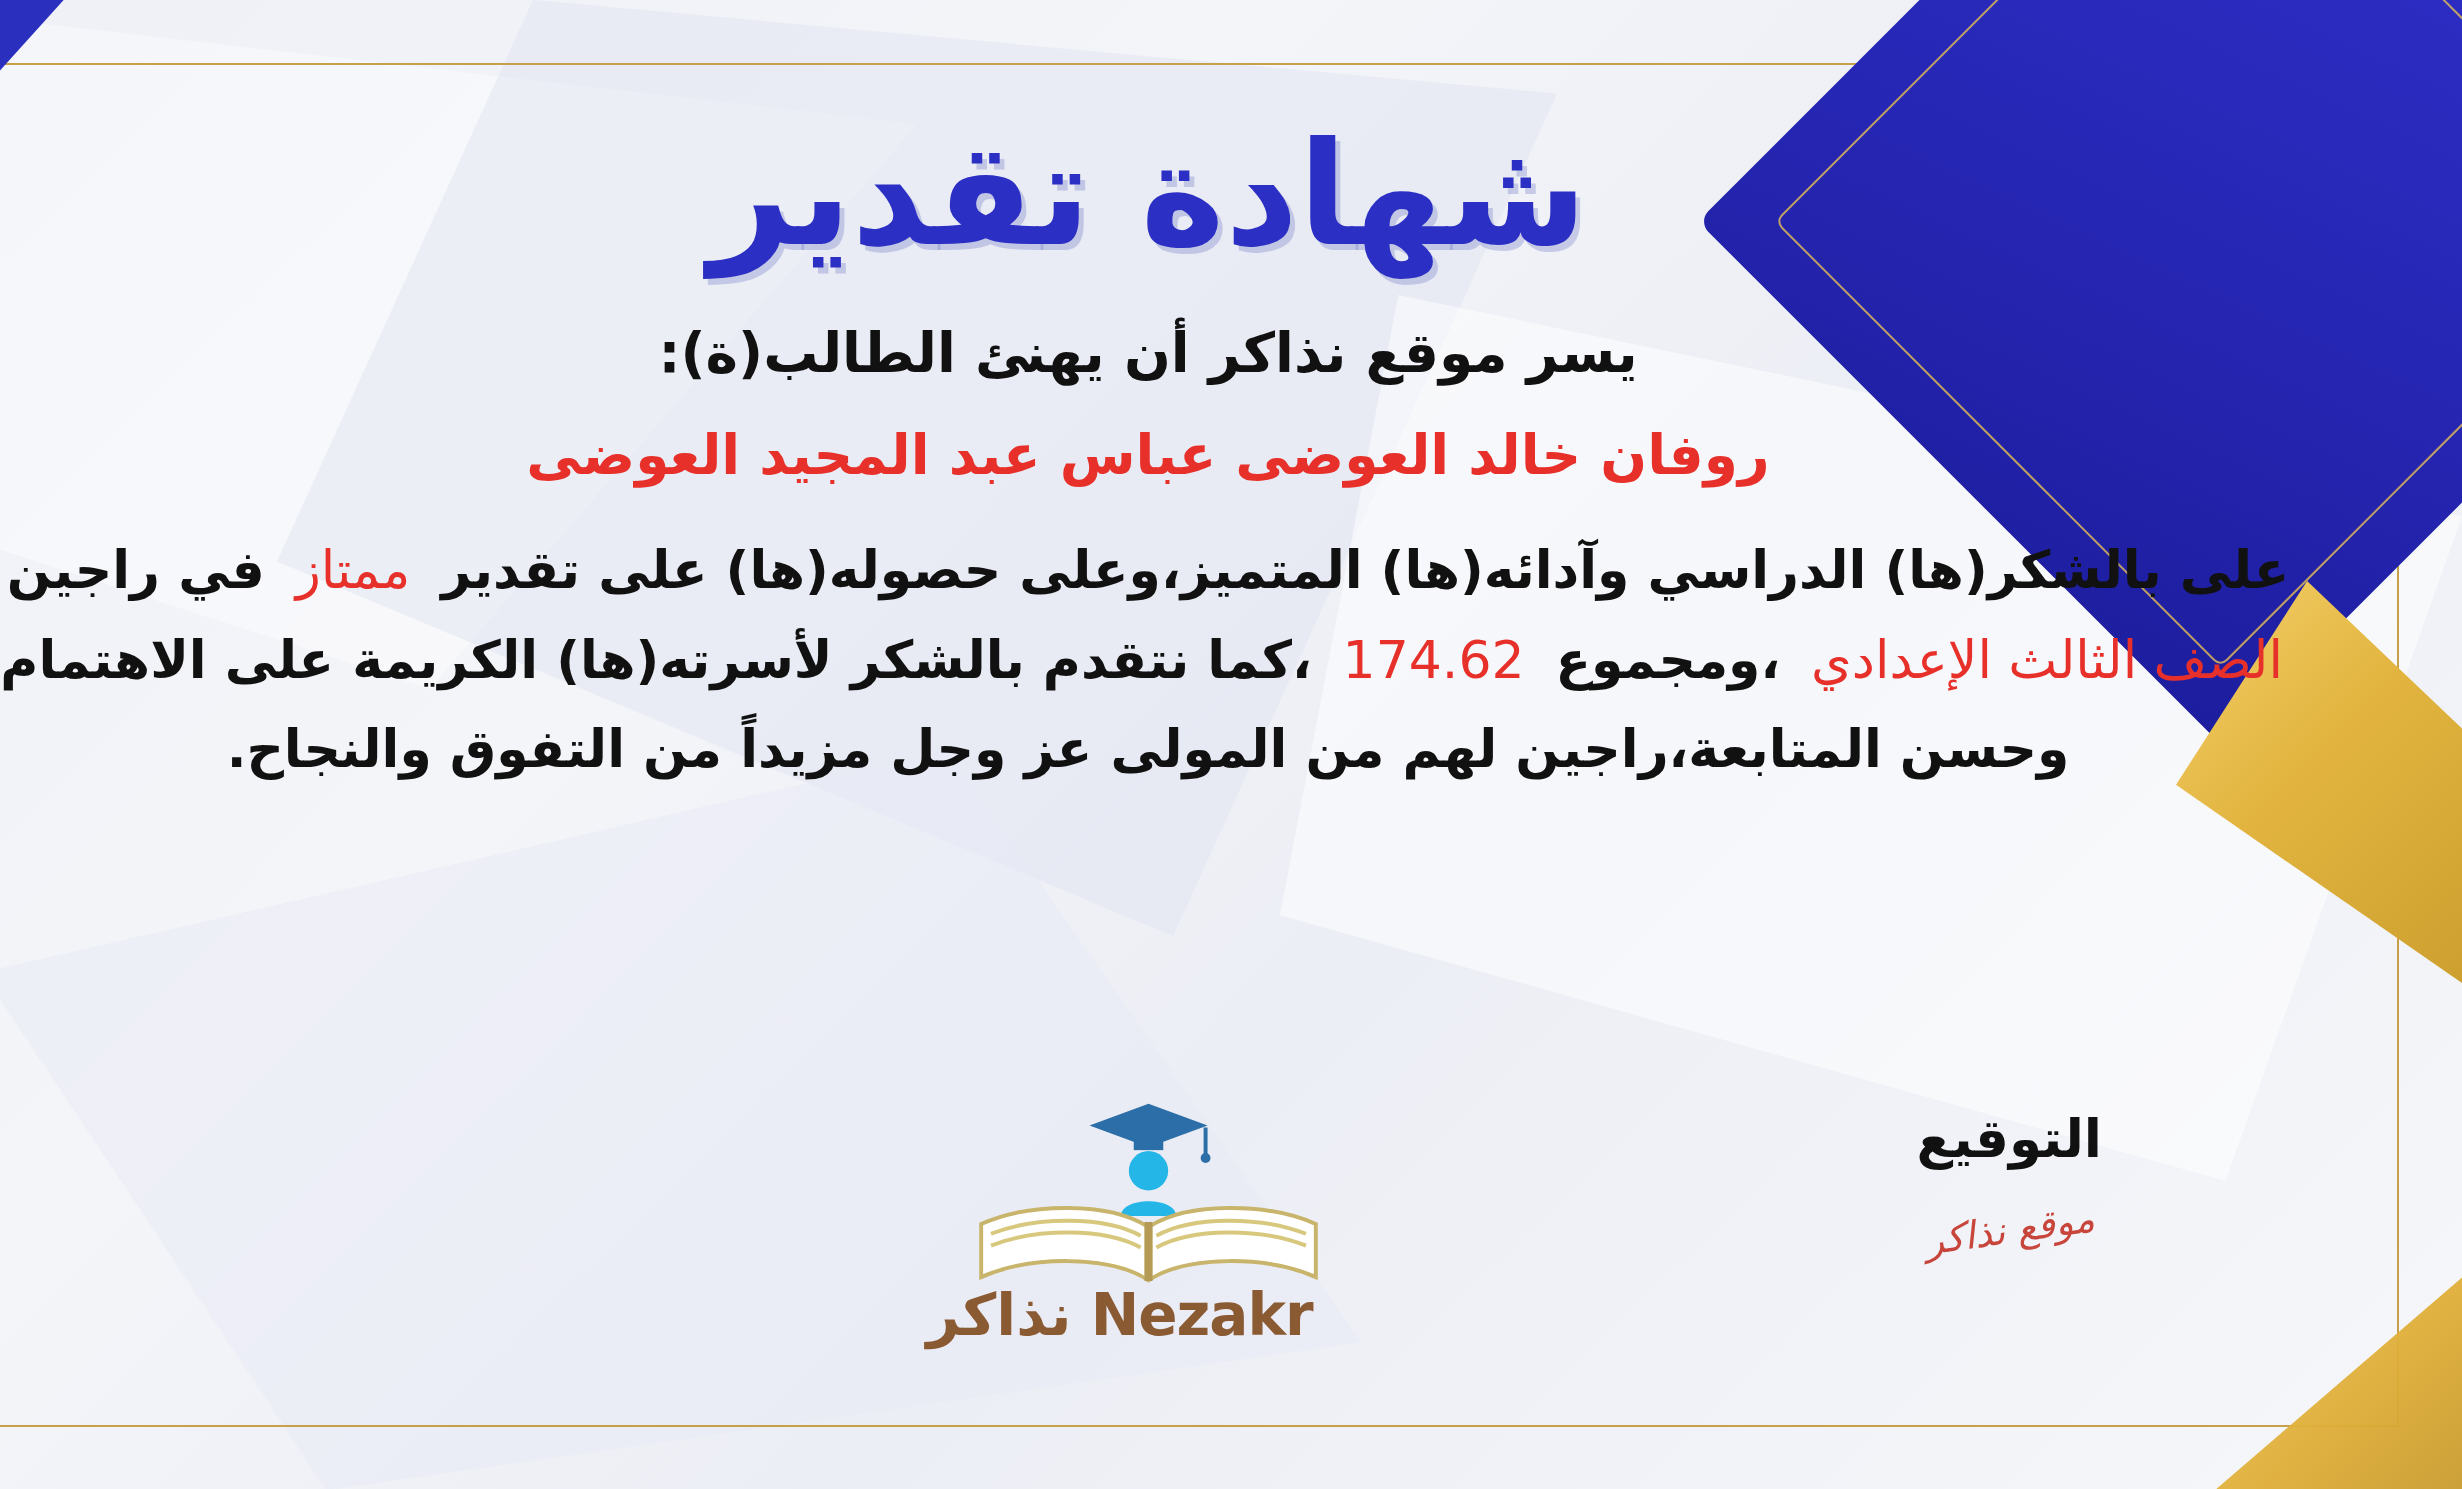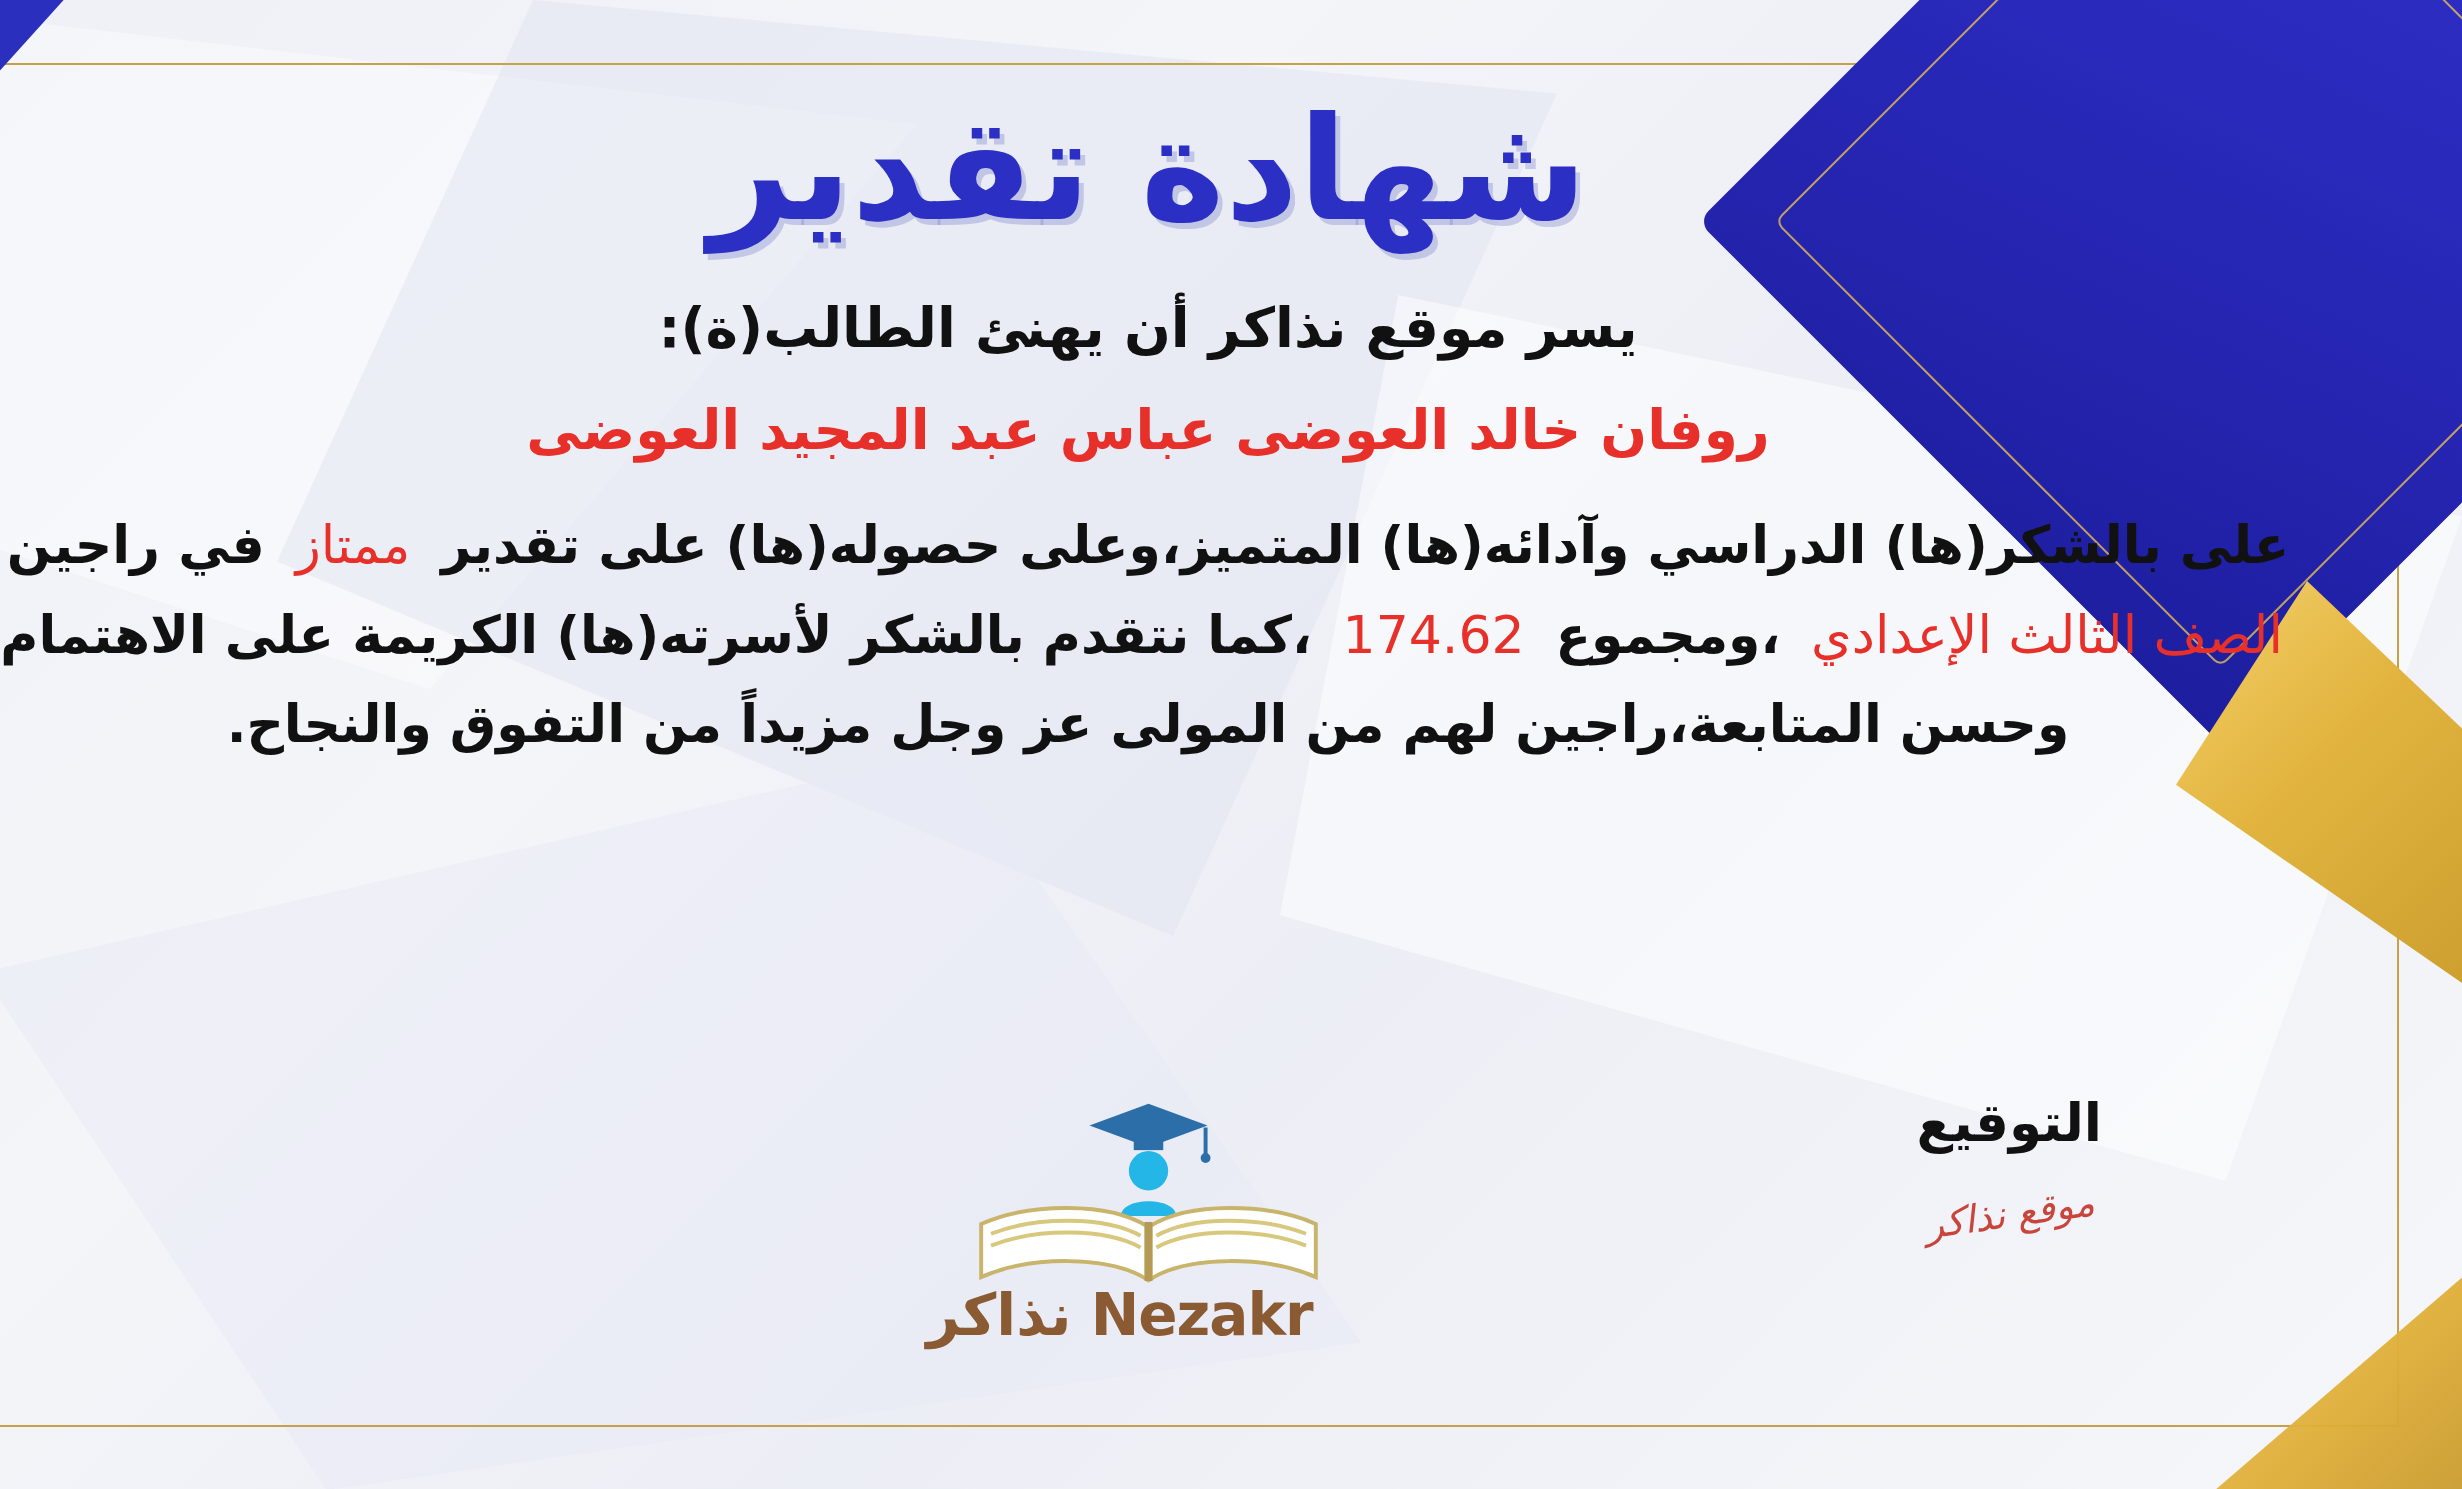--- a/index.html
+++ b/index.html
@@ -149,21 +149,21 @@
   
   .content {
     position: absolute;
     left: 84px; right: 84px; top: 79px; bottom: 79px;
     display: flex;
     flex-direction: column;
     align-items: center;
   }
 
   .cert-title {
-    margin-top: 9px;
+    margin-top: 34px;
     font-family: "DejaVu Sans", sans-serif;
     font-size: 143px;
     font-weight: bold;
     color: #2b2fc4;
     letter-spacing: -3px;
     text-shadow: 4.9px 5.9px 0 rgba(120,130,200,0.35);
     line-height: 1.15;
     direction: rtl;
     text-align: right;
   }
@@ -208,21 +208,21 @@
   
   .footer {
     position: absolute;
     left: 0; right: 0; bottom: 19.7px;
     height: 305px;
   }
 
   .signature {
     position: absolute;
     right: 276px;
-    top: 6px;
+    top: 22px;
     text-align: center;
     direction: rtl;
   }
   .signature .sig-label {
     font-size: 53px;
     font-weight: bold;
     color: #111111;
   }
   .signature .sig-script {
     margin-top: 39px;

